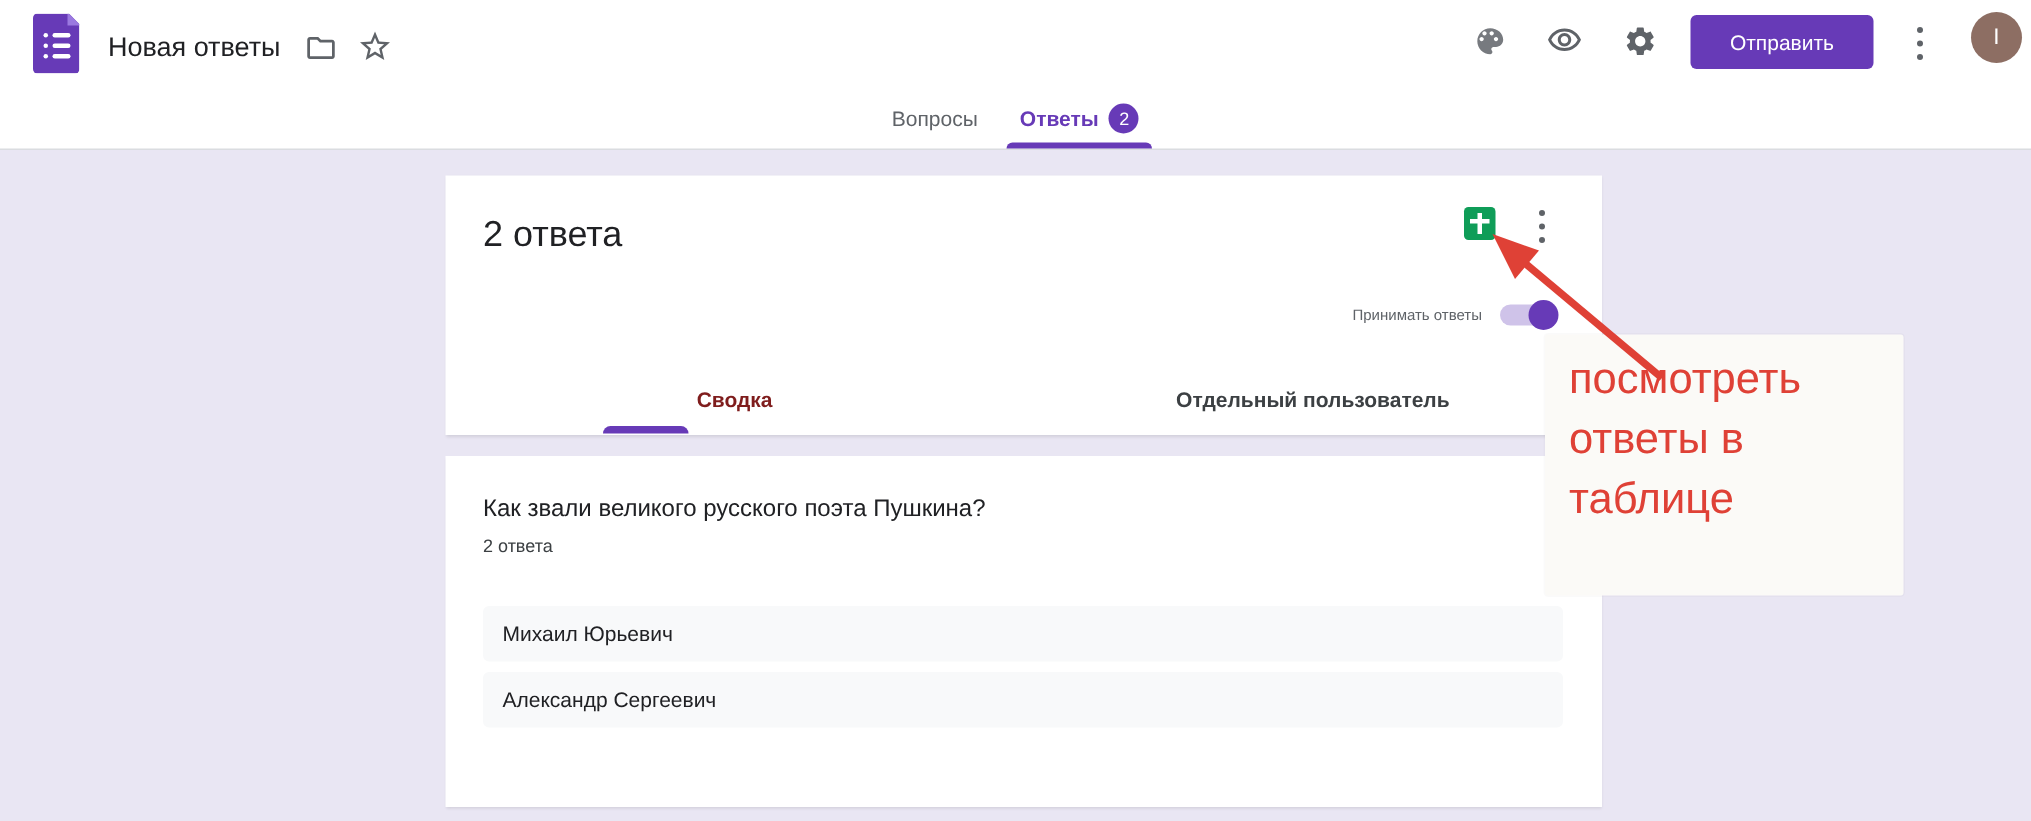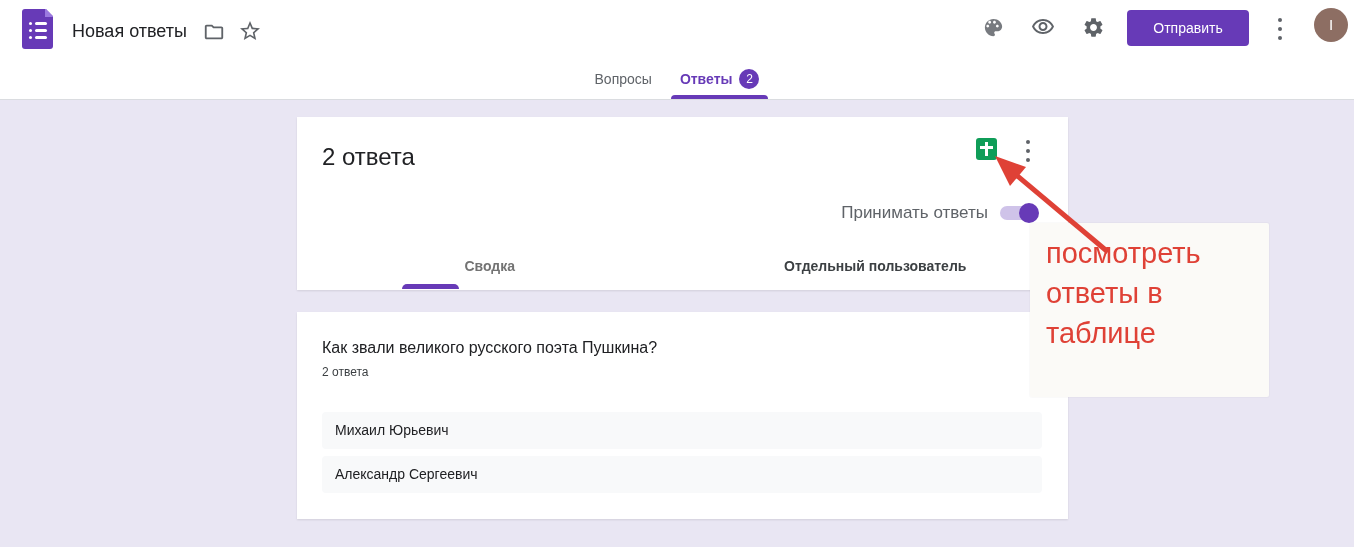--- a/index.html
+++ b/index.html
@@ -64,45 +64,45 @@
   .mtab.active .underline {
     position:absolute; left:0; right:0; bottom:0; height:4px;
     background:#673ab7; border-radius:4px 4px 0 0;
   }
   
   .card {
     position:absolute; left:297px; width:771px; background:#fff;
     border-radius:0; box-shadow:0 1px 2px rgba(0,0,0,.10);
   }
   .card.responses { top:117px; height:173px; }
-  .card.question  { top:312px; height:207px; }
+  .card.question  { top:304px; height:234px; }
   .resp-title { position:absolute; left:25px; top:26px; font-size:24px; color:#202124; }
   .sheets-btn {
     position:absolute; left:679px; top:21px; width:21px; height:22px;
     background:#0f9d58; border-radius:3px; cursor:pointer;
   }
   .sheets-btn .v { position:absolute; left:9px;  top:4px;  width:3px;  height:14px; background:#fff; }
   .sheets-btn .h { position:absolute; left:4px;  top:8px;  width:13px; height:3px;  background:#fff; }
   .kebab.card-k { left:729px; top:20px; }
   .accepting {
     position:absolute; right:31px; top:86px;
     display:flex; align-items:center; gap:12px;
   }
-  .accepting .lbl { font-size:17px; color:#5f6368;margin-left:28px; }
+  .accepting .lbl { font-size:10px; color:#5f6368;margin-left:28px; }
   .toggle { position:relative; width:37px; height:14px; cursor:pointer; }
   .toggle .track { position:absolute; left:0; top:0; width:37px; height:14px;
                    border-radius:7px; background:#cfc3e9; }
   .toggle .knob  { position:absolute; right:-2px; top:-3px; width:20px; height:20px;
                    border-radius:50%; background:#673ab7; }
   .sub-tabs {
     position:absolute; left:0; right:0; bottom:0; height:48px; display:flex;
   }
   .stab { flex:1; display:flex; align-items:center; justify-content:center;
           font-size:14px; font-weight:bold; color:#3c4043; cursor:pointer; }
-  .stab.active { color:#737373; }
+  .stab.active { color:#7f1d1d; }
   .stab-underline {
     position:absolute; left:105px; bottom:1px; width:57px; height:5px;
     background:#673ab7; border-radius:5px 5px 0 0;
   }
   .q-text  { position:absolute; left:25px; top:27px;  font-size:16px; color:#202124; }
   .q-count { position:absolute; left:25px; top:53px;  font-size:12px; color:#3c4043; }
   .answer-row {
     position:absolute; left:25px; width:720px; height:37px;
     background:#f8f9fa; border-radius:4px;
     font-size:14px; color:#202124; line-height:37px; padding-left:13px;

